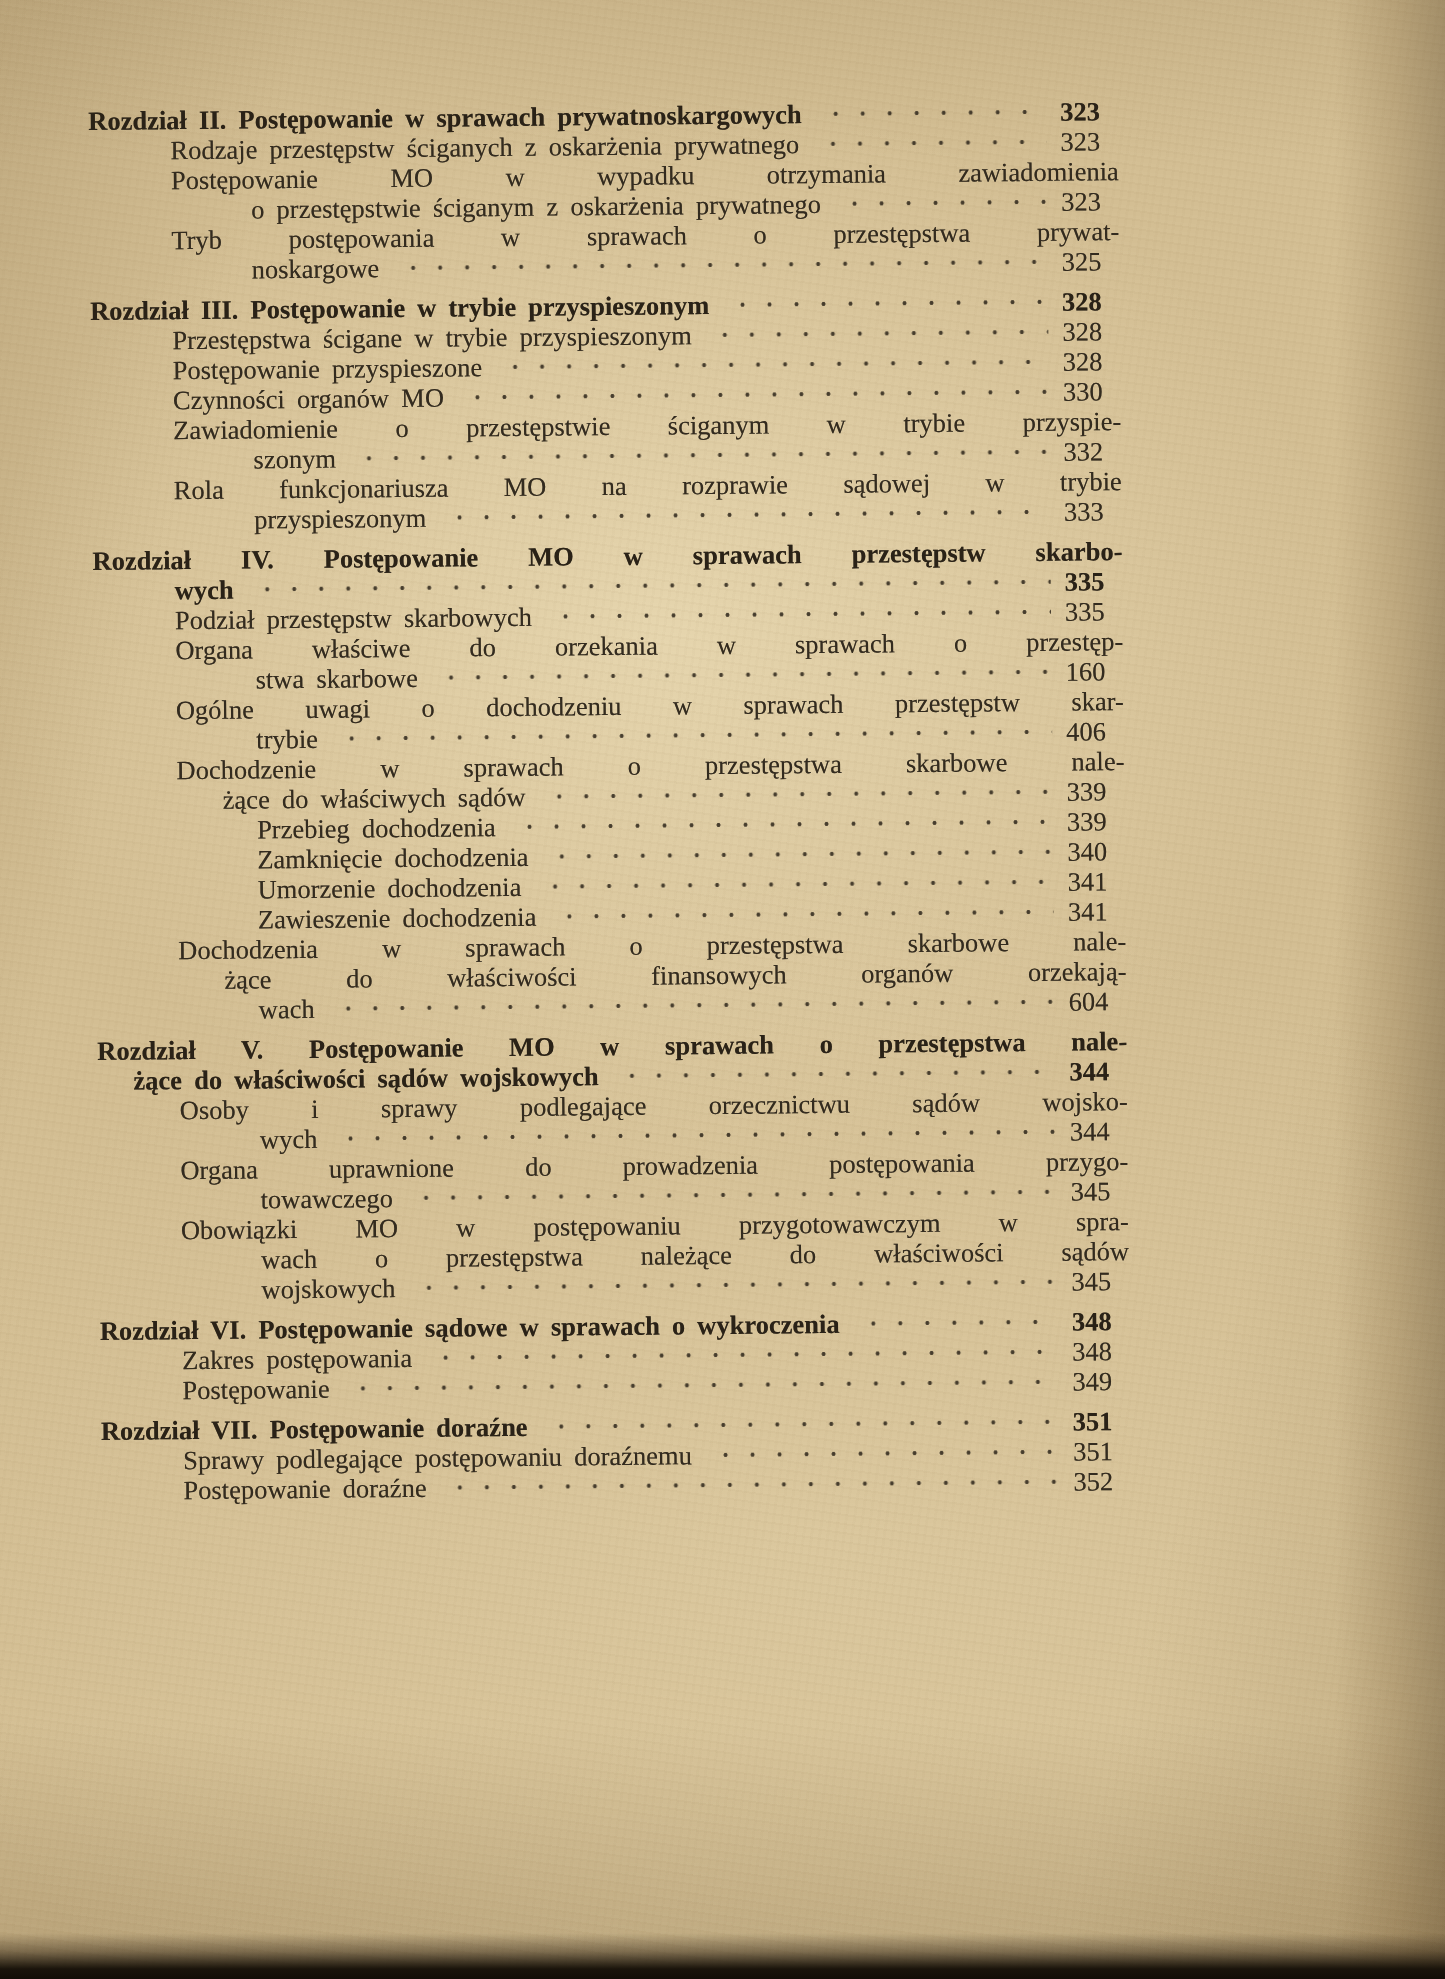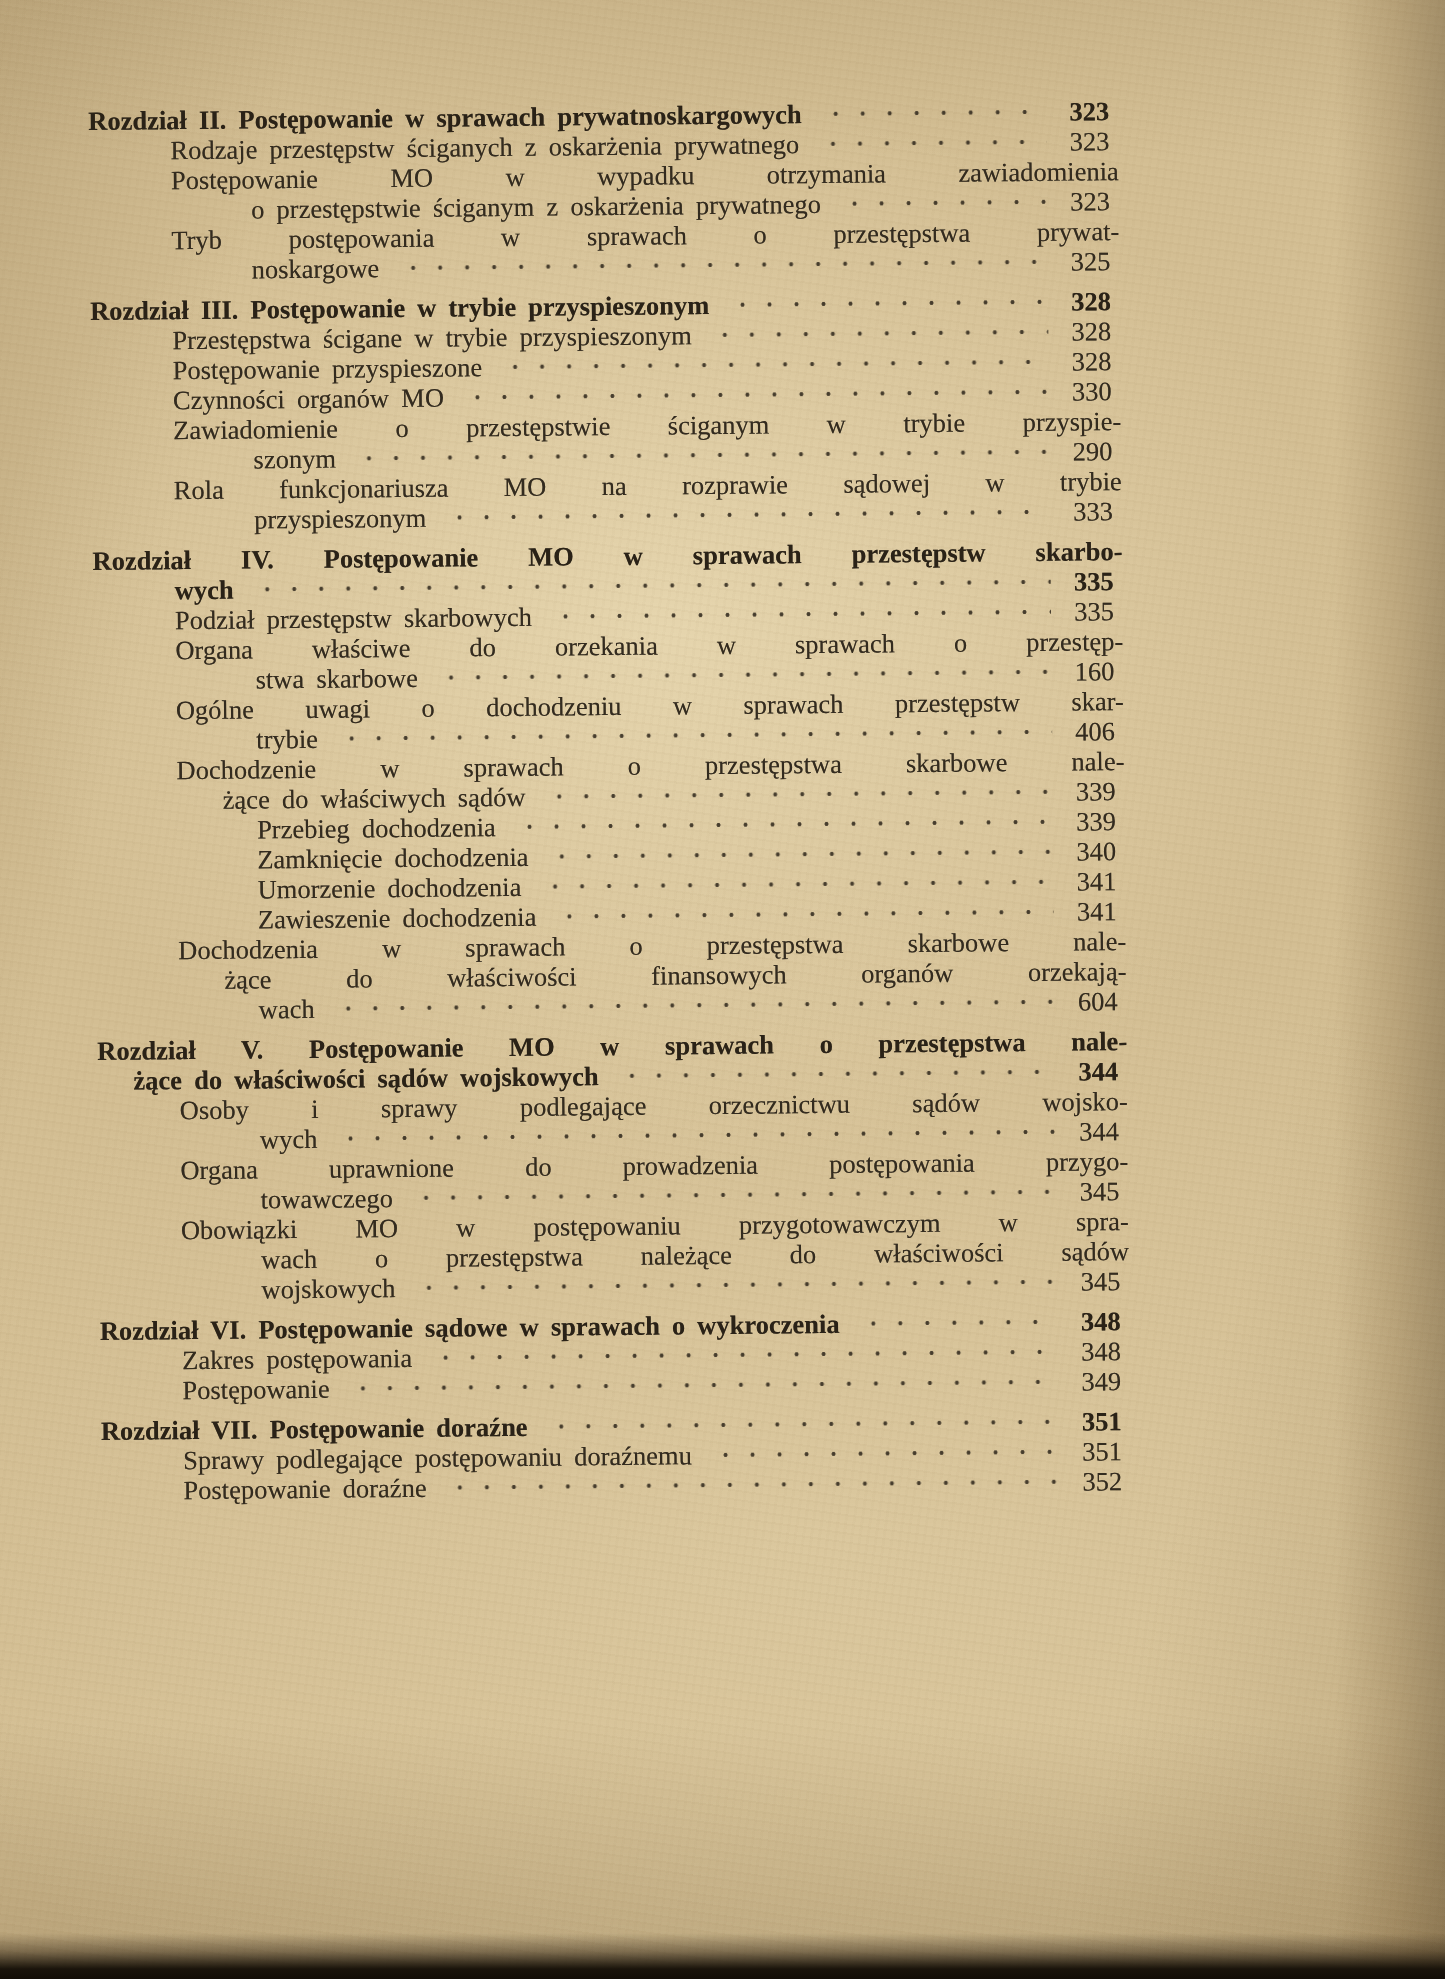--- a/index.html
+++ b/index.html
@@ -53,21 +53,21 @@
   .txt { white-space: nowrap; flex: 0 0 auto; }
   .line.fill .txt { flex: 1 1 auto; white-space: normal; text-align: justify; text-align-last: justify; }
   .dots {
     flex: 1 1 auto; min-width: 18px; height: 30px;
     margin: 0 14px 0 18px;
     background-image: radial-gradient(circle, rgba(50,42,30,0.88) 1.7px, rgba(50,42,30,0) 2.3px);
     background-size: 27px 30px;
     background-position: 2px 70%;
     background-repeat: repeat-x;
   }
-  .pg { flex: 0 0 58px; width: 58px; text-align: center; white-space: nowrap; }
+  .pg { flex: 0 0 58px; width: 58px; text-align: left; white-space: nowrap; }
 </style>
 </head>
 <body>
 
 <div class="paper"></div>
 <div class="grain"></div>
 <div class="right-edge"></div>
 
 <div class="content">
     <div class="line lvl0 bold chap">
@@ -115,21 +115,21 @@
       <span class="txt">Czynności organów MO</span>
       <span class="dots"></span>
       <span class="pg">330</span>
     </div>
     <div class="line lvl2 fill">
       <span class="txt">Zawiadomienie o przestępstwie ściganym w trybie przyspie-</span>
     </div>
     <div class="line lvl4">
       <span class="txt">szonym</span>
       <span class="dots"></span>
-      <span class="pg">290</span>
+      <span class="pg">332</span>
     </div>
     <div class="line lvl2 fill">
       <span class="txt">Rola funkcjonariusza MO na rozprawie sądowej w trybie</span>
     </div>
     <div class="line lvl4">
       <span class="txt">przyspieszonym</span>
       <span class="dots"></span>
       <span class="pg">333</span>
     </div>
     <div class="line lvl0 bold chap fill">

